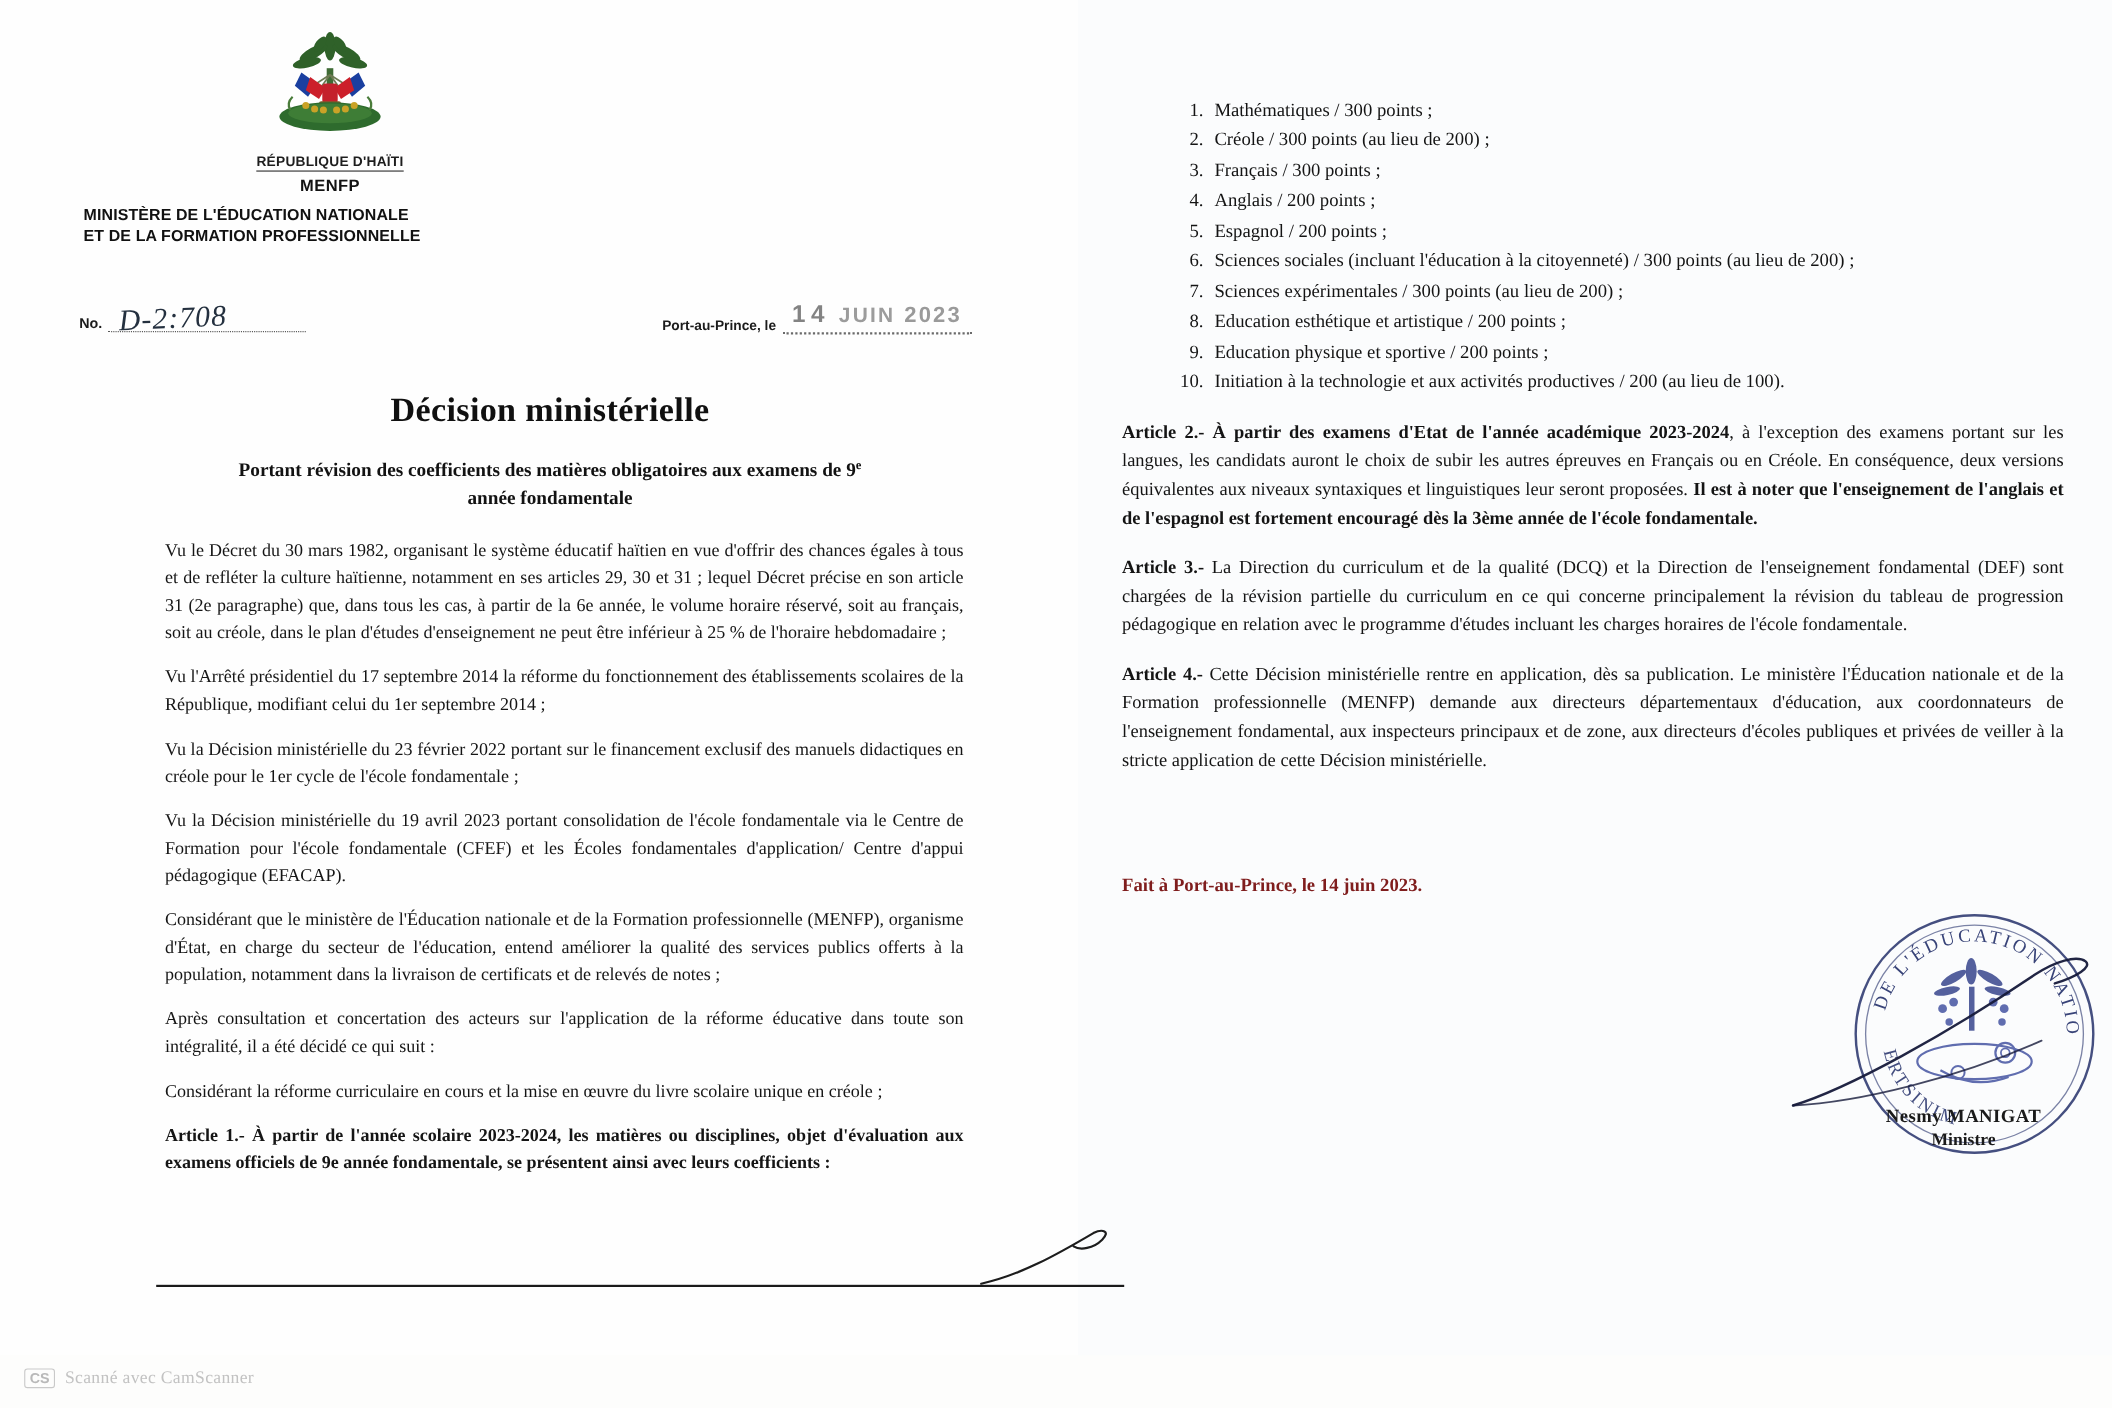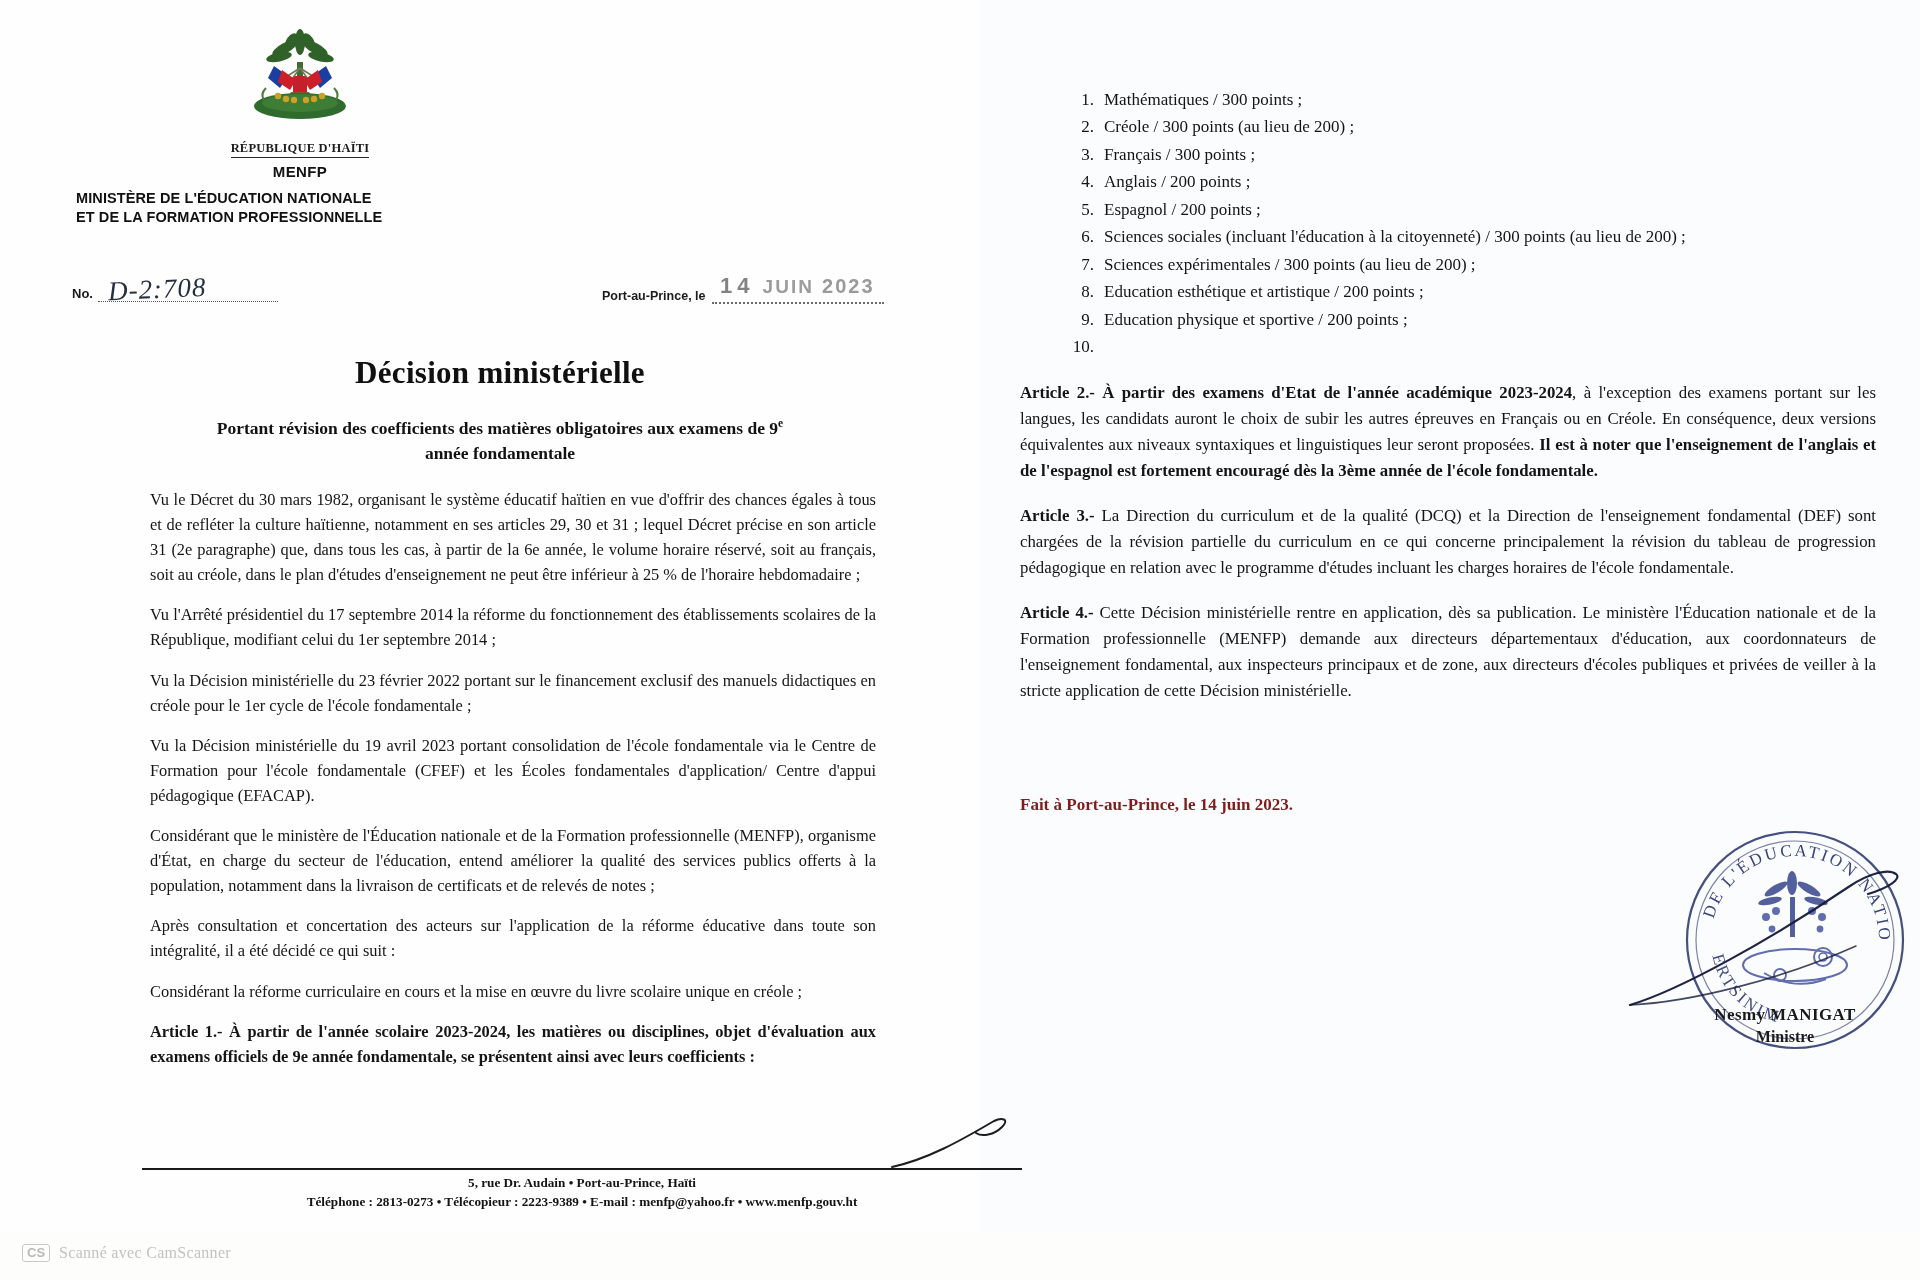--- a/index.html
+++ b/index.html
@@ -57,21 +57,21 @@
 
   .emblem {
     width: 140px;
     height: 112px;
     margin: 0 auto;
     position: relative;
   }
   .emblem svg { display: block; }
 
   .rep-line {
-    font-family: Liberation Serif, serif;
+    font-family: Liberation Sans, sans-serif;
     font-size: 12.5px;
     font-weight: bold;
     letter-spacing: 0.2px;
     color: #1d1d1d;
     margin-top: 1px;
     border-bottom: 1.5px solid #2a2a2a;
     display: inline-block;
     padding-bottom: 1px;
   }
   .menfp-line {
@@ -430,39 +430,35 @@
         <p class="art">Article 1.- À partir de l'année scolaire 2023-2024, les matières ou disciplines, objet d'évaluation aux examens officiels de 9e année fondamentale, se présentent ainsi avec leurs coefficients :</p>
       </div>
 
       <div class="flourish-left">
         <svg width="130" height="60" viewBox="0 0 130 60">
           <path d="M2 52 C38 44, 70 26, 104 6 C112 2, 120 4, 112 12 C104 20, 92 22, 86 18" stroke="#1d1d1d" stroke-width="2" fill="none" stroke-linecap="round"></path>
         </svg>
       </div>
 
       <div class="footer-rule"></div>
-      <div class="footer-text">
-        <div>5, rue Dr. Audain • Port-au-Prince, Haïti</div>
-        <div>Téléphone : 2813-0273 • Télécopieur : 2223-9389 • E-mail : menfp@yahoo.fr • www.menfp.gouv.ht</div>
-      </div>
     </div>
 
     <div class="col-right">
 
       <ol class="points-list">
         <li><span class="num">1.</span><span>Mathématiques / 300 points ;</span></li>
         <li><span class="num">2.</span><span>Créole    / 300 points (au lieu de 200) ;</span></li>
         <li><span class="num">3.</span><span>Français / 300 points ;</span></li>
         <li><span class="num">4.</span><span>Anglais / 200 points ;</span></li>
         <li><span class="num">5.</span><span>Espagnol / 200 points ;</span></li>
         <li><span class="num">6.</span><span>Sciences sociales (incluant l'éducation à la citoyenneté) / 300 points (au lieu de 200) ;</span></li>
         <li><span class="num">7.</span><span>Sciences expérimentales / 300 points (au lieu de 200) ;</span></li>
         <li><span class="num">8.</span><span>Education esthétique et artistique / 200 points ;</span></li>
         <li><span class="num">9.</span><span>Education physique et sportive / 200 points ;</span></li>
-        <li><span class="num">10.</span></li>
+        <li><span class="num">10.</span><span>Initiation à la technologie et aux activités productives / 200 (au lieu de 100).</span></li>
       </ol>
 
       <div class="articles-right">
         <p><span class="lead">Article 2.- À partir des examens d'Etat de l'année académique 2023-2024</span><span>, à l'exception des examens portant sur les langues, les candidats auront le choix de subir les autres épreuves en Français ou en Créole. En conséquence, deux versions équivalentes aux niveaux syntaxiques et linguistiques leur seront proposées. </span><span class="bold">Il est à noter que l'enseignement de l'anglais et de l'espagnol est fortement encouragé dès la 3ème année de l'école fondamentale.</span></p>
 
         <p><span class="lead">Article 3.-</span><span> La Direction du curriculum et de la qualité (DCQ) et la Direction de l'enseignement fondamental (DEF) sont chargées de la révision partielle du curriculum en ce qui concerne principalement la révision du tableau de progression pédagogique en relation avec le programme d'études incluant les charges horaires de l'école fondamentale.</span></p>
 
         <p><span class="lead">Article 4.-</span><span> Cette Décision ministérielle rentre en application, dès sa publication. Le ministère l'Éducation nationale et de la Formation professionnelle (MENFP) demande aux directeurs départementaux d'éducation, aux coordonnateurs de l'enseignement fondamental, aux inspecteurs principaux et de zone, aux directeurs d'écoles publiques et privées de veiller à la stricte application de cette Décision ministérielle.</span></p>
       </div>
 

